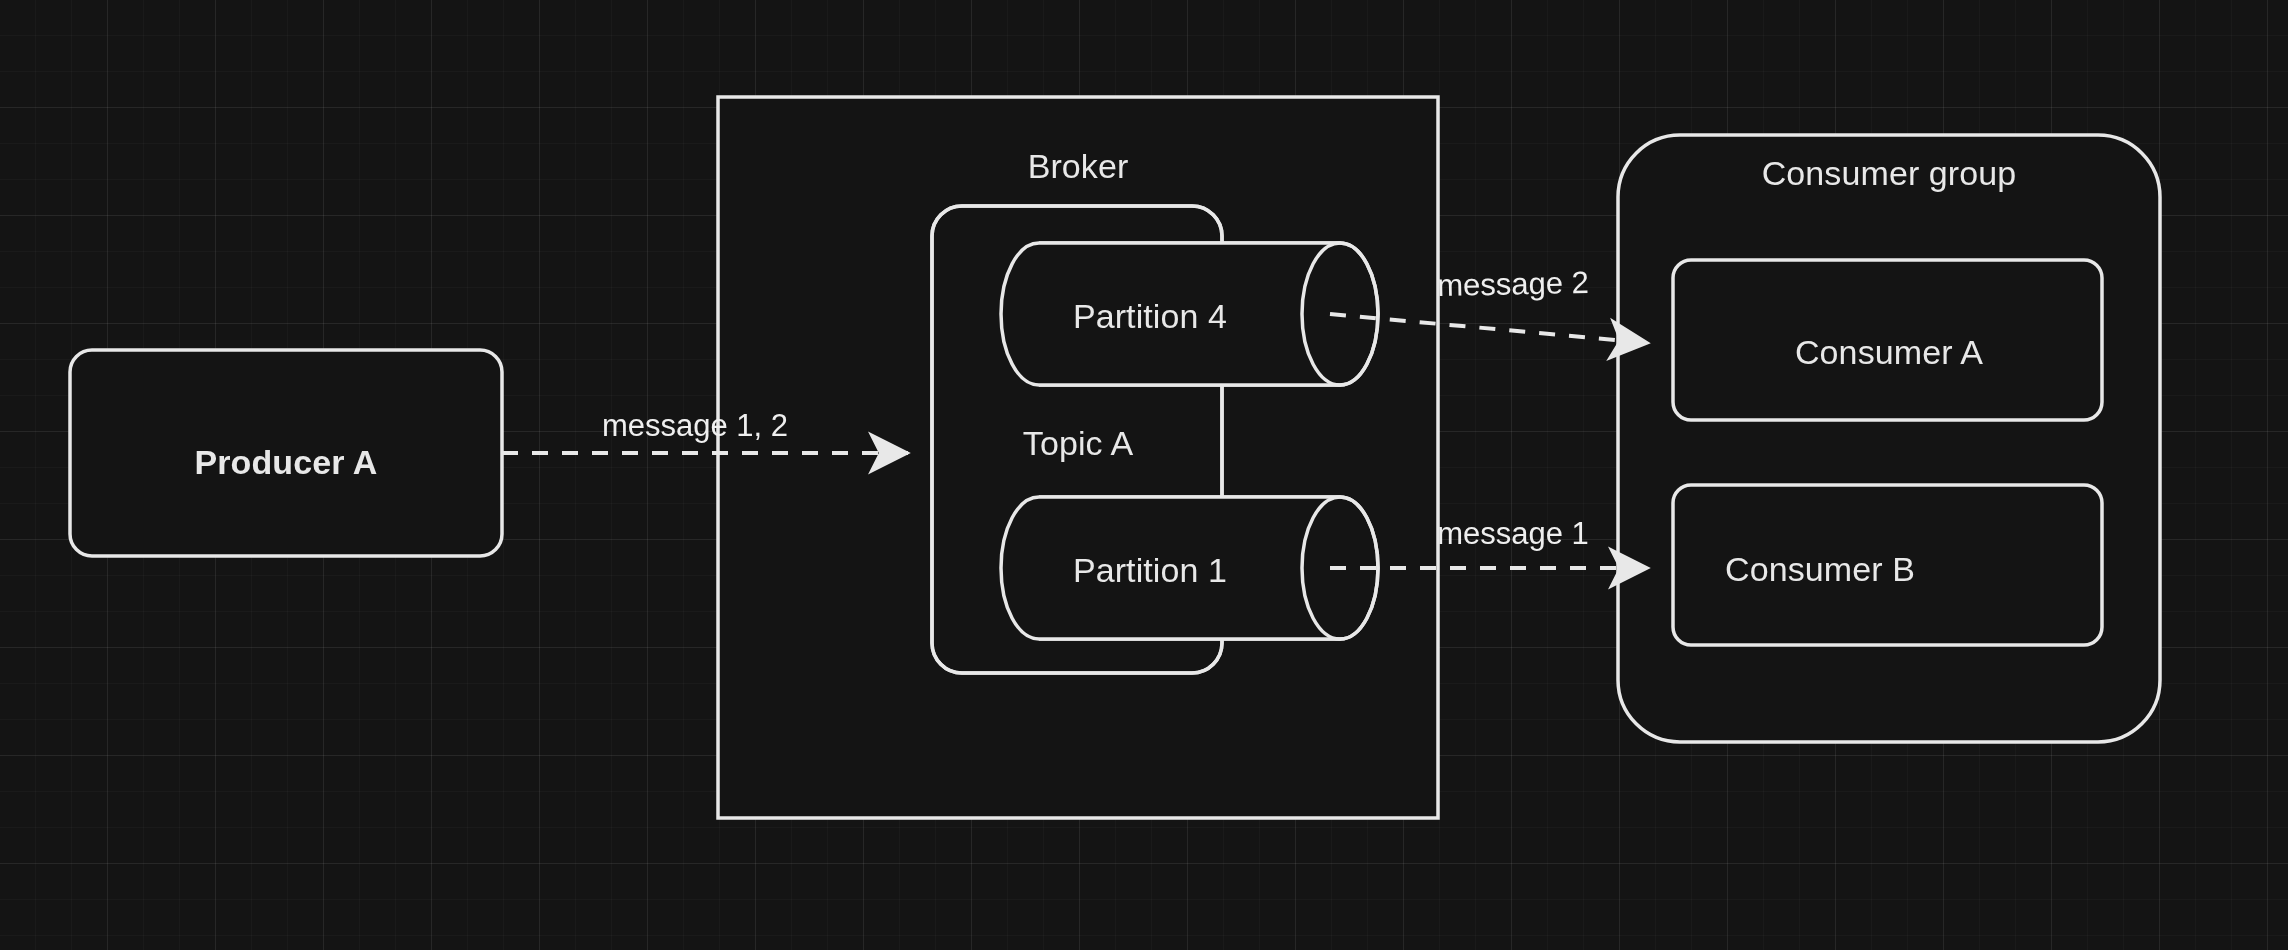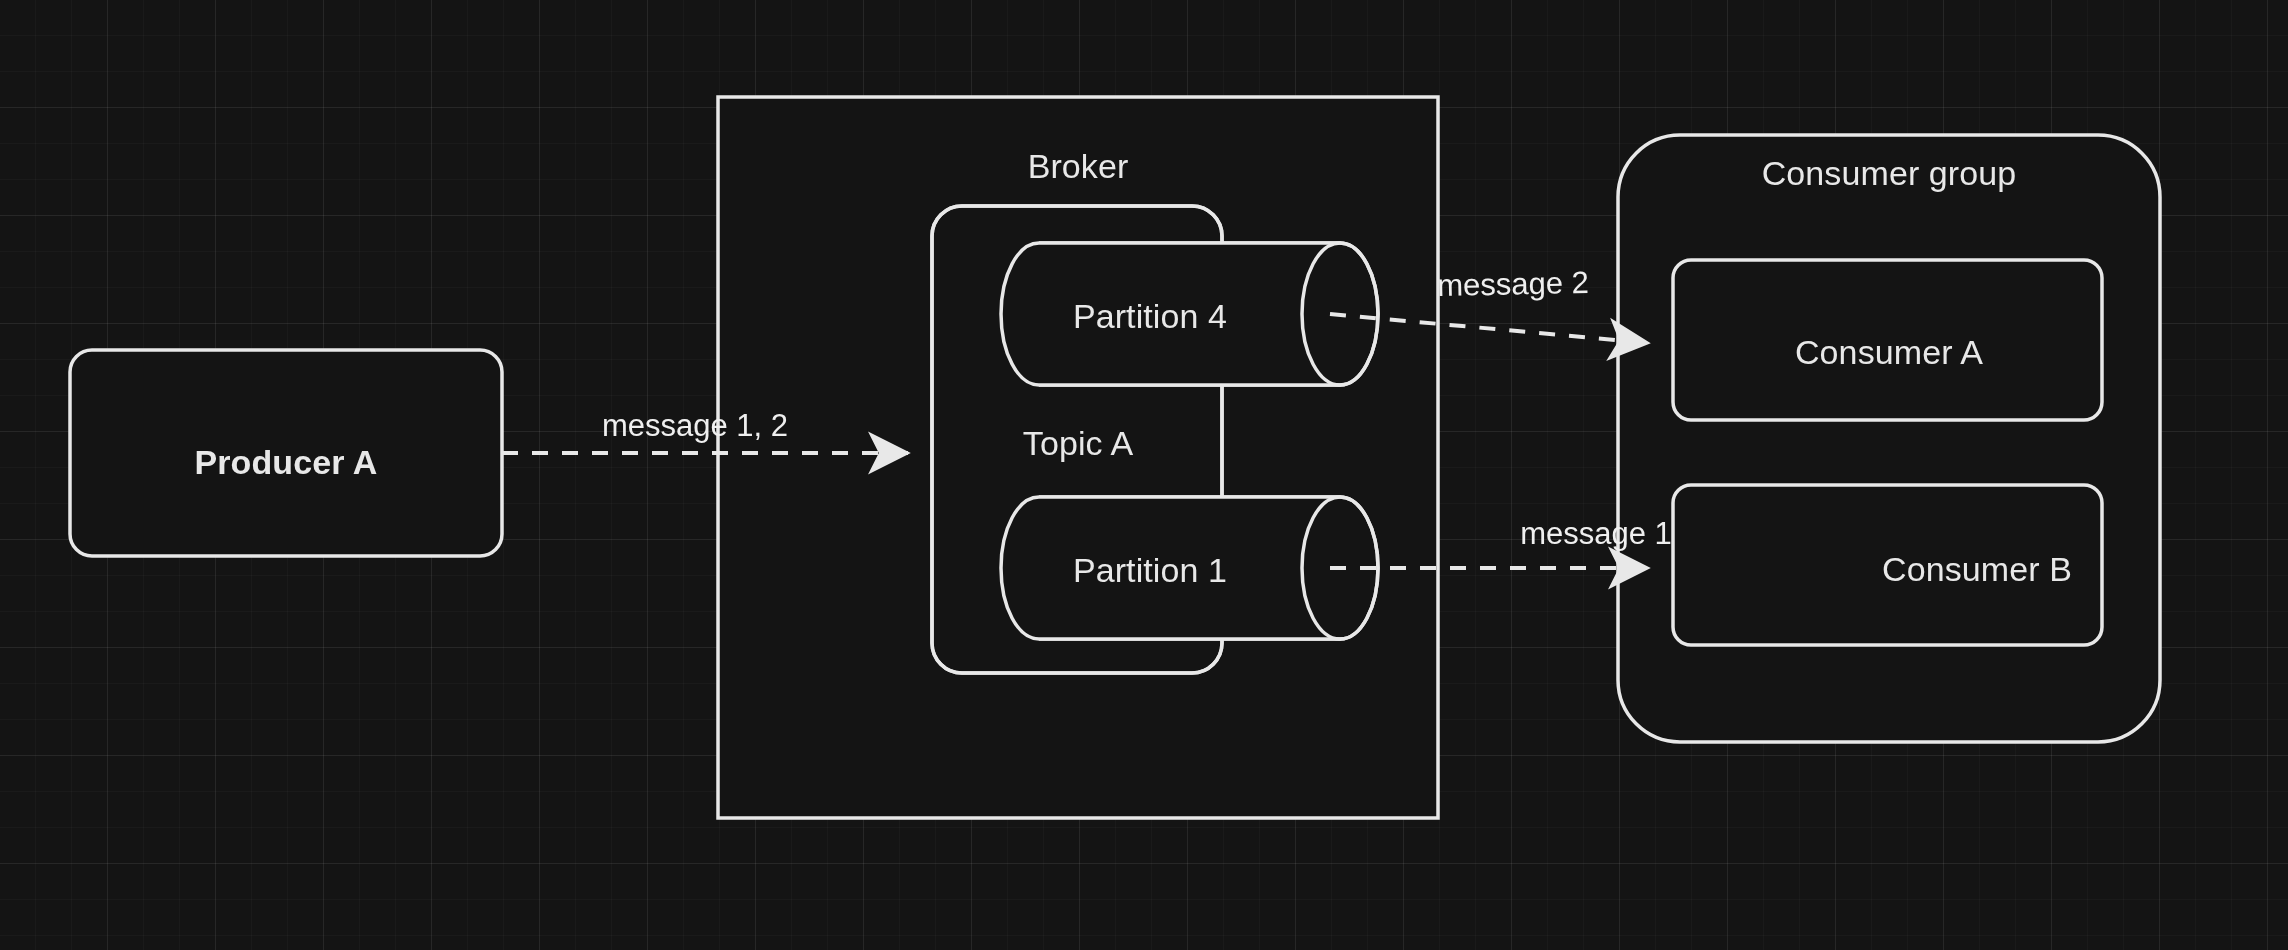--- a/index.html
+++ b/index.html
@@ -100,21 +100,21 @@
   <div class="node-label ctr" style="left:1078px; top:443px;">Topic A</div>
 
   <div class="node-label ctr" style="left:1150px; top:316px;">Partition 4</div>
 
   <div class="node-label ctr" style="left:1150px; top:570px;">Partition 1</div>
 
   <div class="node-label ctr" style="left:1889px; top:173px;">Consumer group</div>
 
   <div class="node-label ctr" style="left:1889px; top:352px;">Consumer A</div>
 
-  <div class="node-label ctr" style="left:1977px; top:569px;">Consumer B</div>
+  <div class="node-label ctr" style="left:1820px; top:569px;">Consumer B</div>
 
   <div class="edge-label ctr" style="left:695px; top:425px;">message 1, 2</div>
 
   <div class="edge-label ctr" style="left:1513px; top:284px; transform:translate(-50%,-50%) rotate(-1.2deg);">message 2</div>
 
-  <div class="edge-label ctr" style="left:1596px; top:533px;text-align:right;">message 1</div>
+  <div class="edge-label ctr" style="left:1513px; top:533px;text-align:right;">message 1</div>
 
 </div>
 
 </body></html>

